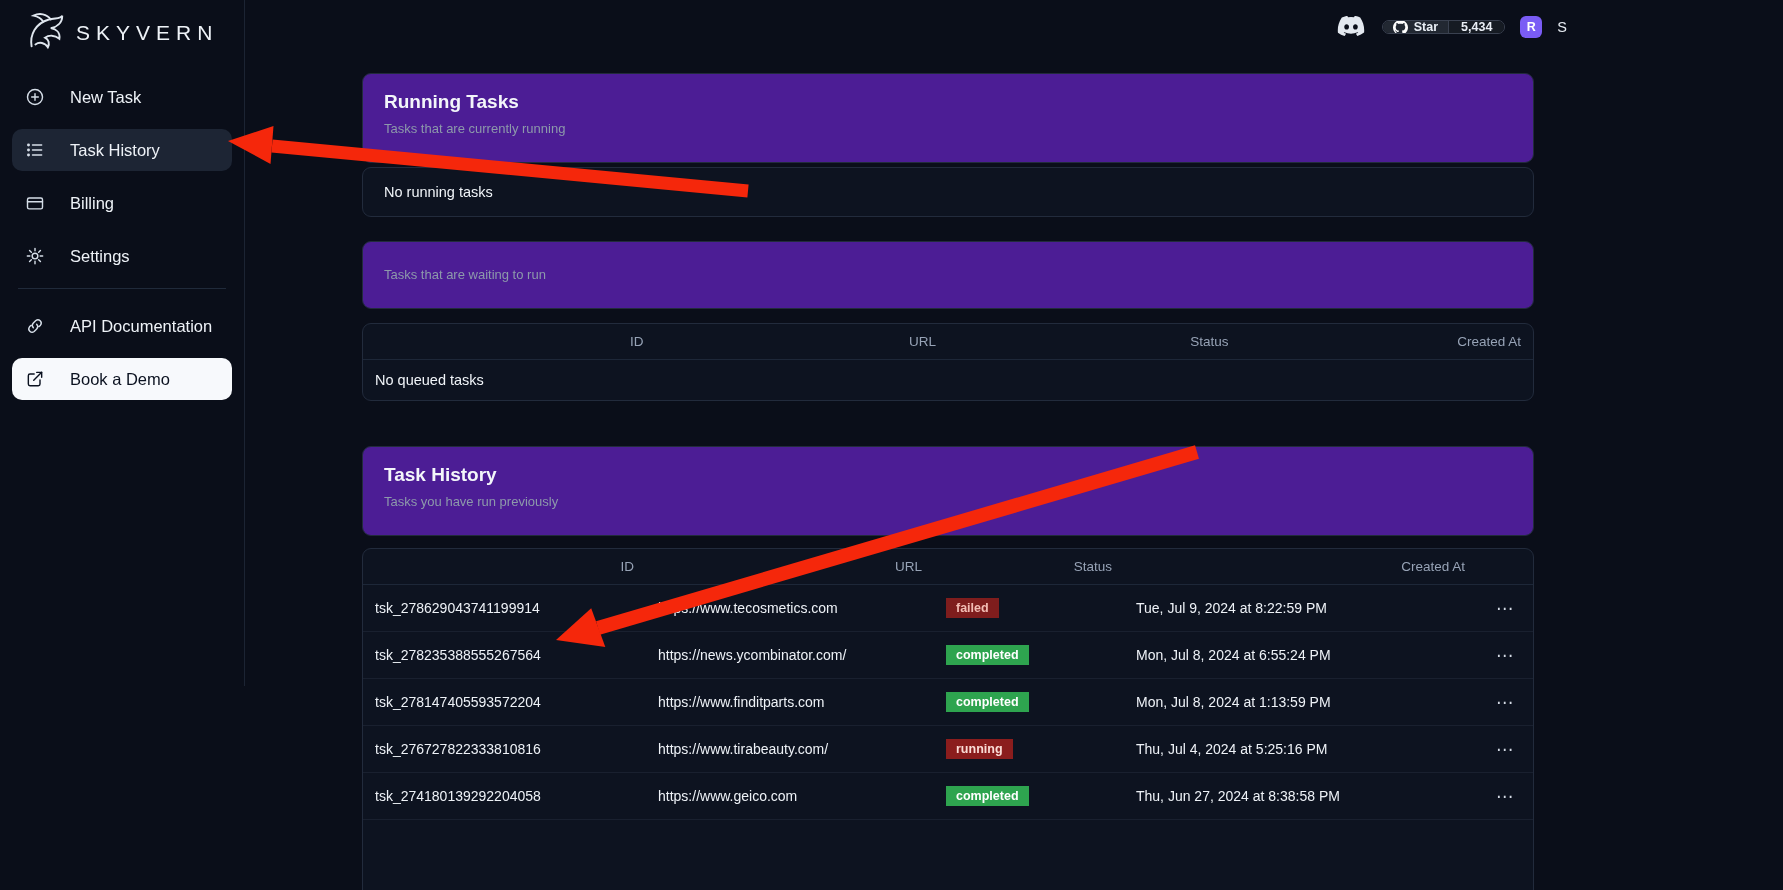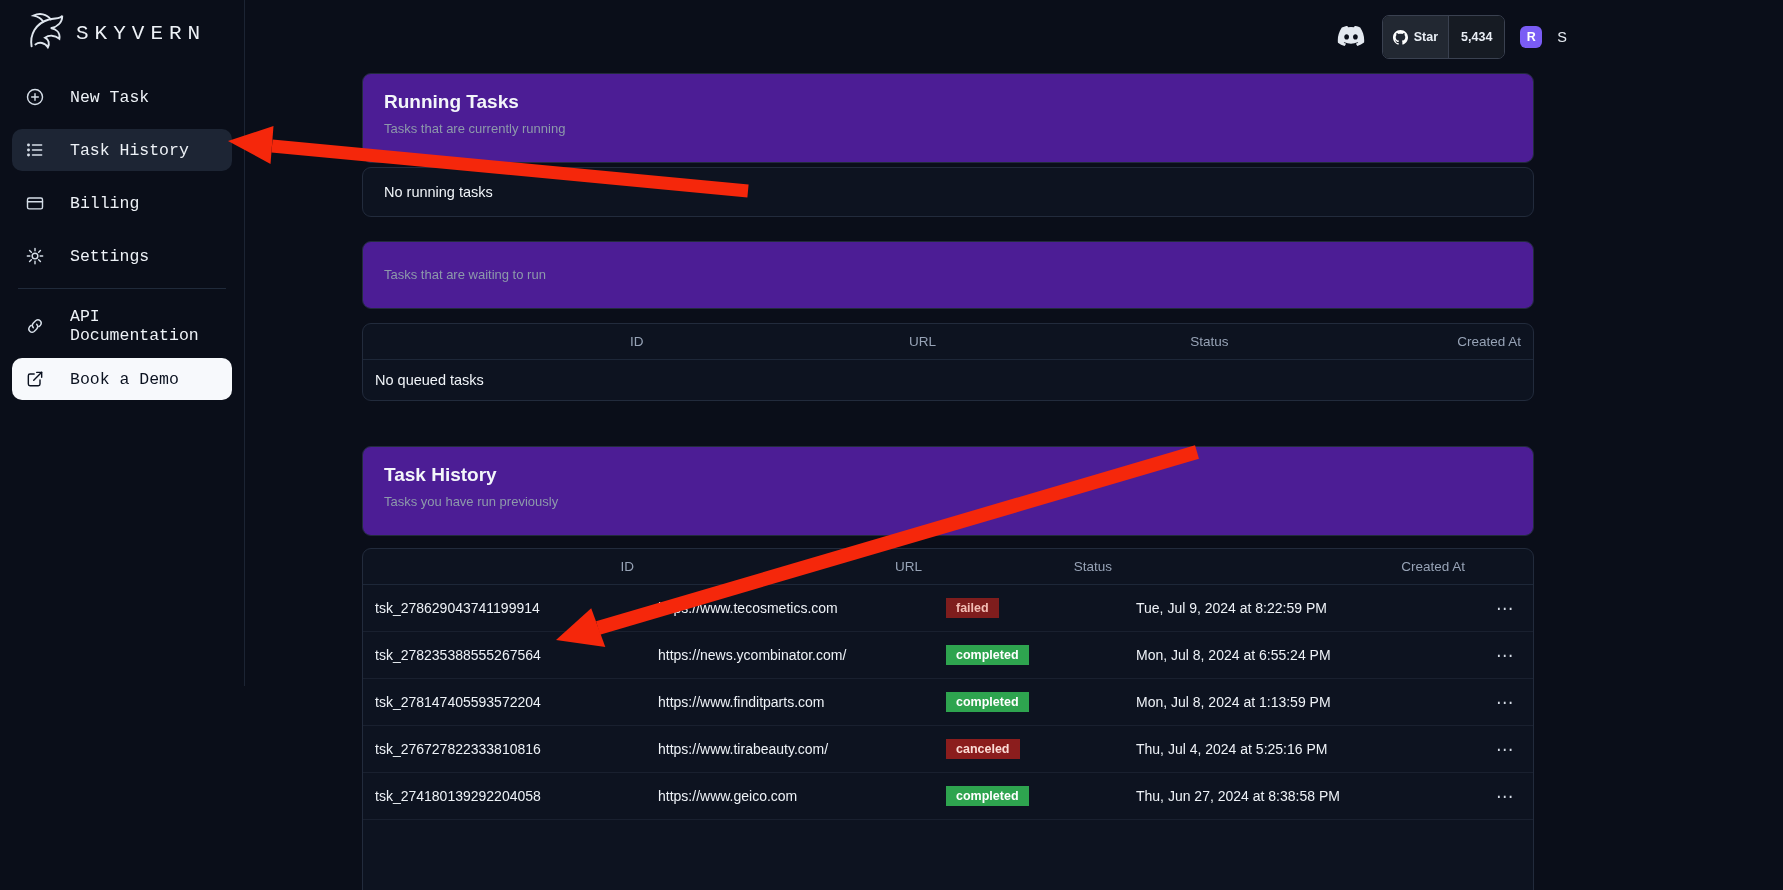--- a/index.html
+++ b/index.html
@@ -4,42 +4,42 @@
 <style>
   * { box-sizing: border-box; margin: 0; padding: 0; }
   html,body { width:1783px; height:890px; overflow:hidden; }
   body {
     font-family: "Liberation Sans", "DejaVu Sans", sans-serif;
     background:#0a0e19; color:#e7ecf3; position:relative;
   }
   
   .sidebar {
     position:absolute; left:0; top:0; width:245px; height:686px;
-    background:#0a0e19; border-right:1px solid #1c2433; z-index:5;font-family:Liberation Mono, monospace;
+    background:#0a0e19; border-right:1px solid #1c2433; z-index:5;
   }
   .logo-row { display:flex; align-items:center; gap:8px; padding:8px 10px 4px 22px; height:62px; }
   .logo-row svg { flex:0 0 auto; }
   .brand-name { font-size:21px; letter-spacing:6px; color:#eef2f7; font-weight:400; }
   .side-nav { padding:14px 12px 0; }
   .nav-item {
     display:flex; align-items:center; gap:25px; height:42px; margin-bottom:11px;
     padding:0 13px; border-radius:10px; font-size:16.5px; color:#eef2f7; cursor:pointer;
   }
   .nav-item.active { background:var(--active-nav,#1d2534); }
   .nav-item.cta { background:#f7f9fc; color:#0b1220; }
   .nav-ic { width:20px; height:20px; stroke:#d6dee8; stroke-width:1.7; fill:none;
             stroke-linecap:round; stroke-linejoin:round; flex:0 0 auto; }
   .nav-item.cta .nav-ic { stroke:#0b1220; }
   .side-divider { border-top:1px solid #202a3a; margin:10px 6px 16px; }
   
   .topbar { position:absolute; top:15px; right:216px; display:flex; align-items:center; gap:15px; z-index:6; }
   .discord-btn { width:30px; height:24px; display:flex; align-items:center; cursor:pointer; }
   .gh-widget {
-    display:flex; align-items:stretch; height:44px; border:1px solid #3a4150;
-    border-radius:7px; overflow:hidden; font-size:12.5px; font-weight:700; color:#e9eef5; cursor:pointer;
+    display:flex; align-items:stretch; height:14px; border:1px solid #3a4150;
+    border-radius:13px; overflow:hidden; font-size:12.5px; font-weight:700; color:#e9eef5; cursor:pointer;
   }
   .gh-star { display:flex; align-items:center; gap:6px; padding:0 10px; background:#222832; }
   .gh-count { display:flex; align-items:center; padding:0 12px; background:#161b23; border-left:1px solid #3a4150; }
   .avatar { width:22px; height:22px; border-radius:6px; background:#7a5cf5; color:#fff;
             font-size:12.5px; font-weight:700; display:flex; align-items:center; justify-content:center; cursor:pointer; }
   .edge-text { font-size:14.5px; color:#e7ecf3; }
   
   .content { position:absolute; left:362px; top:73px; width:1172px; z-index:1; }
   .card { border:1px solid #222b3c; border-radius:9px; }
   .section-header { background:#4c1d95; padding:17px 21px 26px; }
@@ -208,21 +208,21 @@
           <div class="grid-h trow" style="">
           <div class="td">tsk_278147405593572204</div>
           <div class="td">https://www.finditparts.com</div>
           <div class="td"><span class="badge completed">completed</span></div>
           <div class="td">Mon, Jul 8, 2024 at 1:13:59 PM</div>
           <div class="td row-menu">⋯</div>
         </div>
           <div class="grid-h trow" style="">
           <div class="td">tsk_276727822333810816</div>
           <div class="td">https://www.tirabeauty.com/</div>
-          <div class="td"><span class="badge canceled">canceled</span></div>
+          <div class="td"><span class="badge canceled">running</span></div>
           <div class="td">Thu, Jul 4, 2024 at 5:25:16 PM</div>
           <div class="td row-menu">⋯</div>
         </div>
           <div class="grid-h trow" style="">
           <div class="td">tsk_274180139292204058</div>
           <div class="td">https://www.geico.com</div>
           <div class="td"><span class="badge completed">completed</span></div>
           <div class="td">Thu, Jun 27, 2024 at 8:38:58 PM</div>
           <div class="td row-menu">⋯</div>
         </div>

